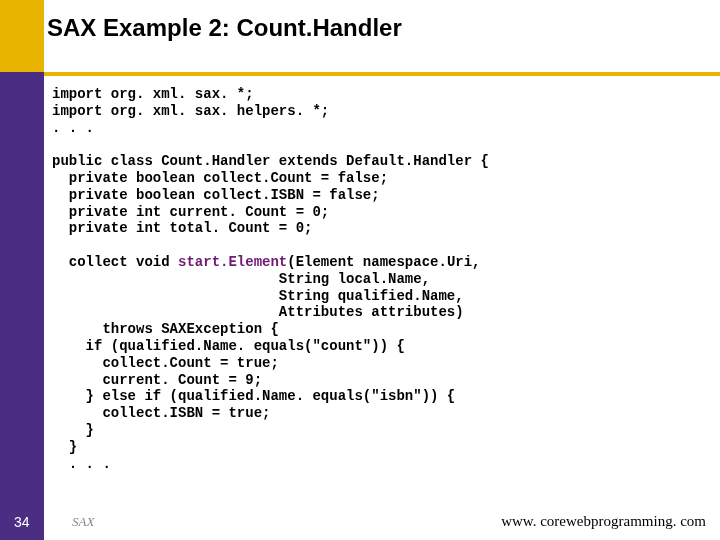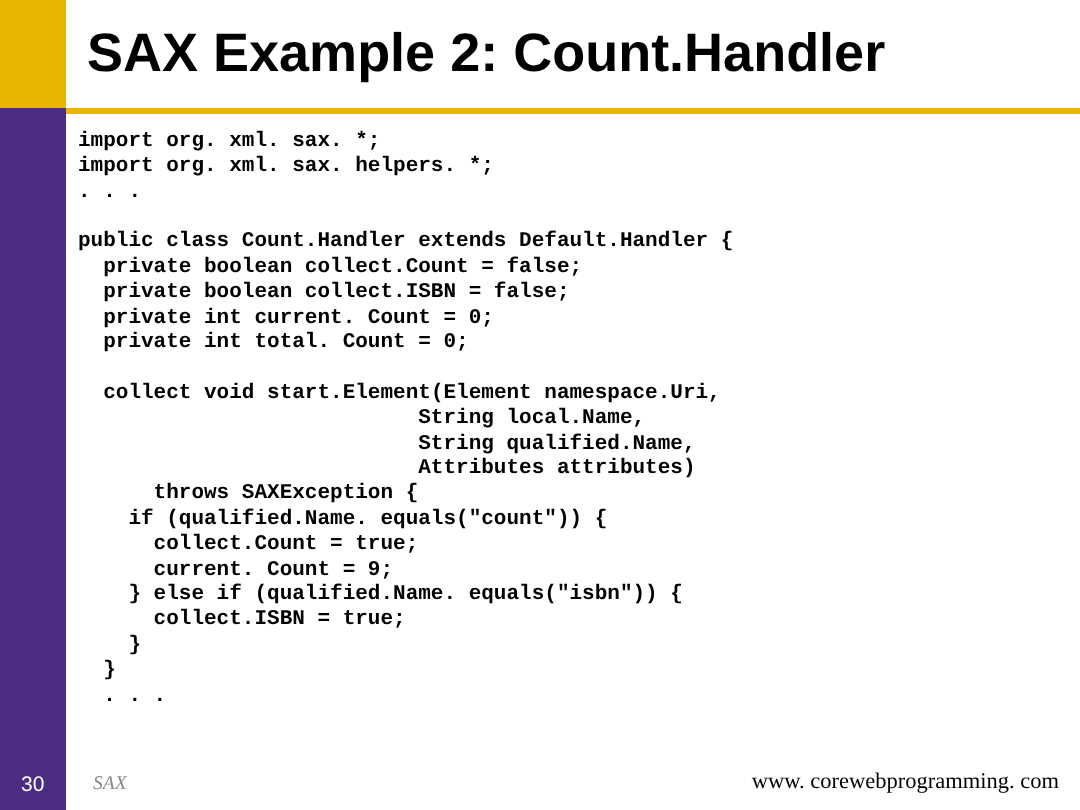--- a/index.html
+++ b/index.html
@@ -19,52 +19,52 @@
   }
   .left-bar::before {
     content: "";
     position: absolute;
     left: 0; top: 0;
     width: 44px; height: 72px;
     background: #e8b400;
   }
   .title {
     position: absolute;
-    left: 58px; top: 14px;
+    left: 47px; top: 14px;
     font-family: Arial, Helvetica, sans-serif;
     font-weight: bold;
-    font-size: 36px;
+    font-size: 24px;
     color: #000;
   }
   .rule {
     position: absolute;
     left: 44px; right: 0; top: 72px;
     height: 4px;
     background: #e8b400;
   }
   .code {
     position: absolute;
     left: 52px; top: 86px;
     font-size: 14px;
     line-height: 1.2;
     white-space: pre;
     color: #000;
     font-weight: bold;
   }
-  .green { color: #000000; }
+  .green { color: #701a75; }
   .slide-num {
     position: absolute;
     left: 14px; bottom: 10px;
     color: #fff;
     font-family: Arial, sans-serif;
     font-size: 14px;
   }
   .footer-left {
     position: absolute;
-    left: 62px; bottom: 10px;
+    left: 72px; bottom: 10px;
     font-family: Georgia, serif;
     font-size: 13px;
     color: #888;
     font-style: italic;
     text-align: center;
   }
   .footer-right {
     position: absolute;
     right: 14px; bottom: 10px;
     font-family: Georgia, "Times New Roman", serif;
@@ -98,15 +98,15 @@
       throws SAXException {
     if (qualified.Name. equals("count")) {
       collect.Count = true;
       current. Count = 9;
     } else if (qualified.Name. equals("isbn")) {
       collect.ISBN = true;
     }
   }
   . . .</span></div>
 
-<div class="slide-num">30</div>
+<div class="slide-num">34</div>
 <div class="footer-left">SAX</div>
 <div class="footer-right">www. corewebprogramming. com</div>
 
 </body></html>

